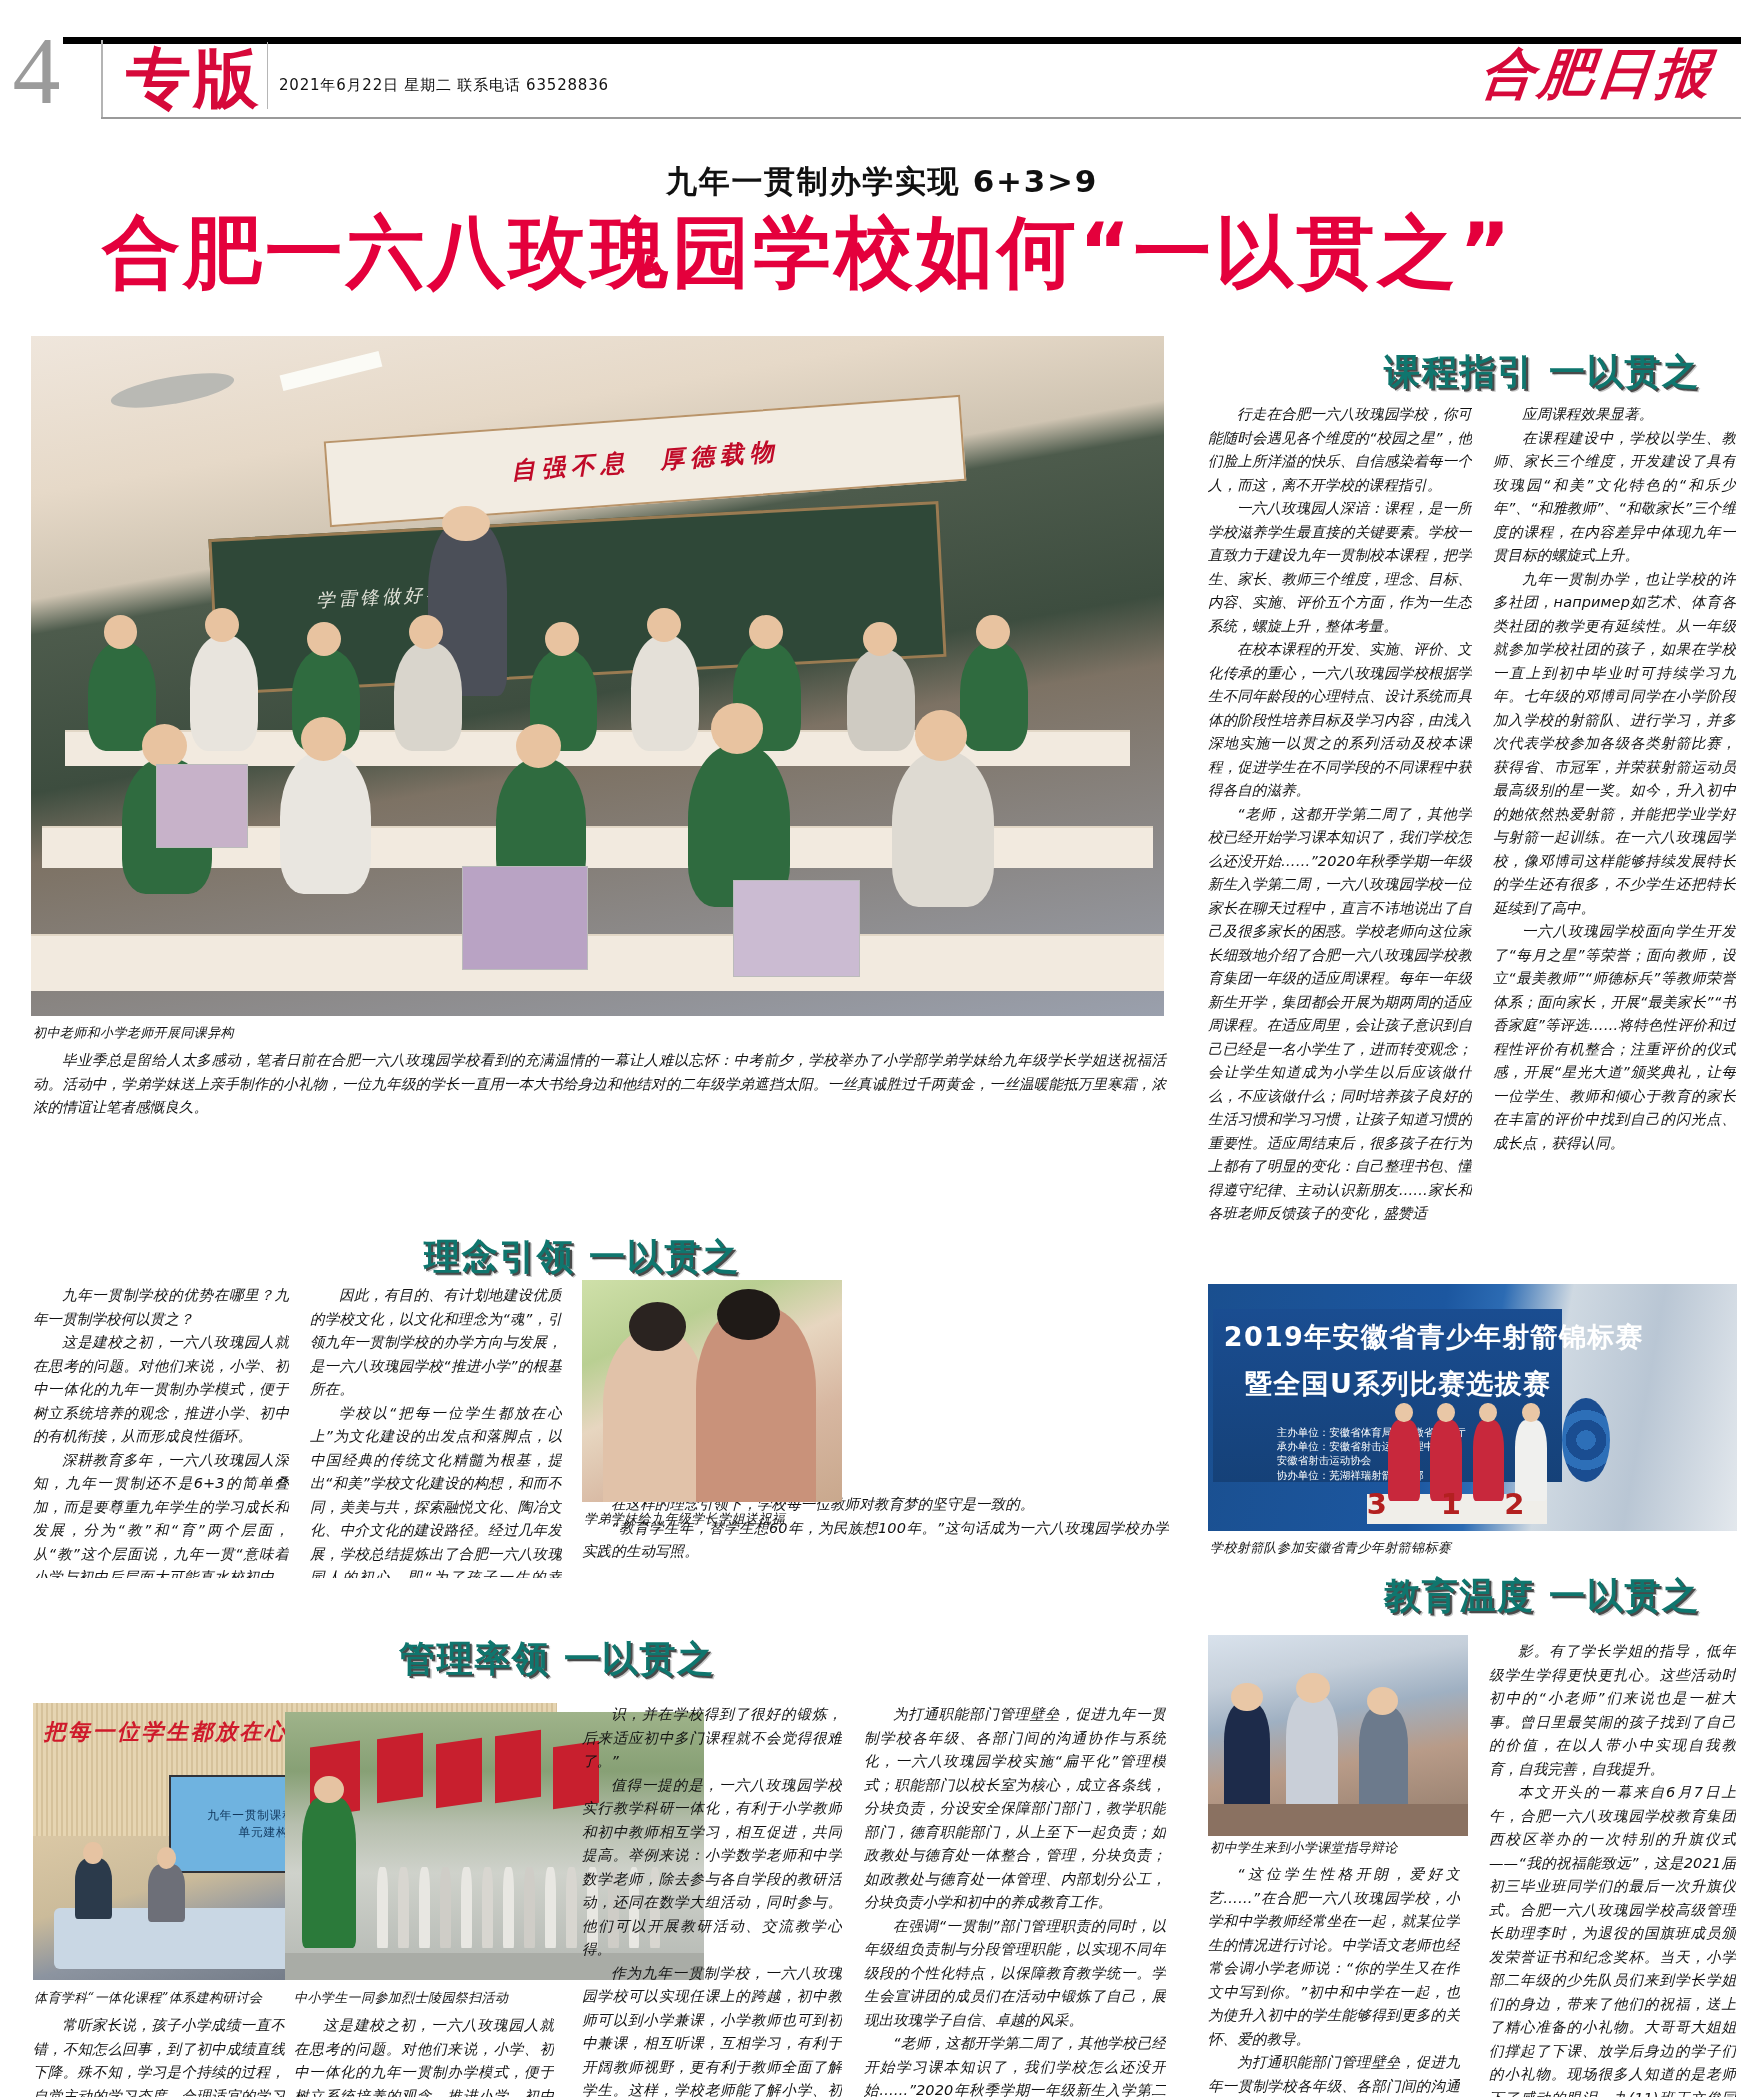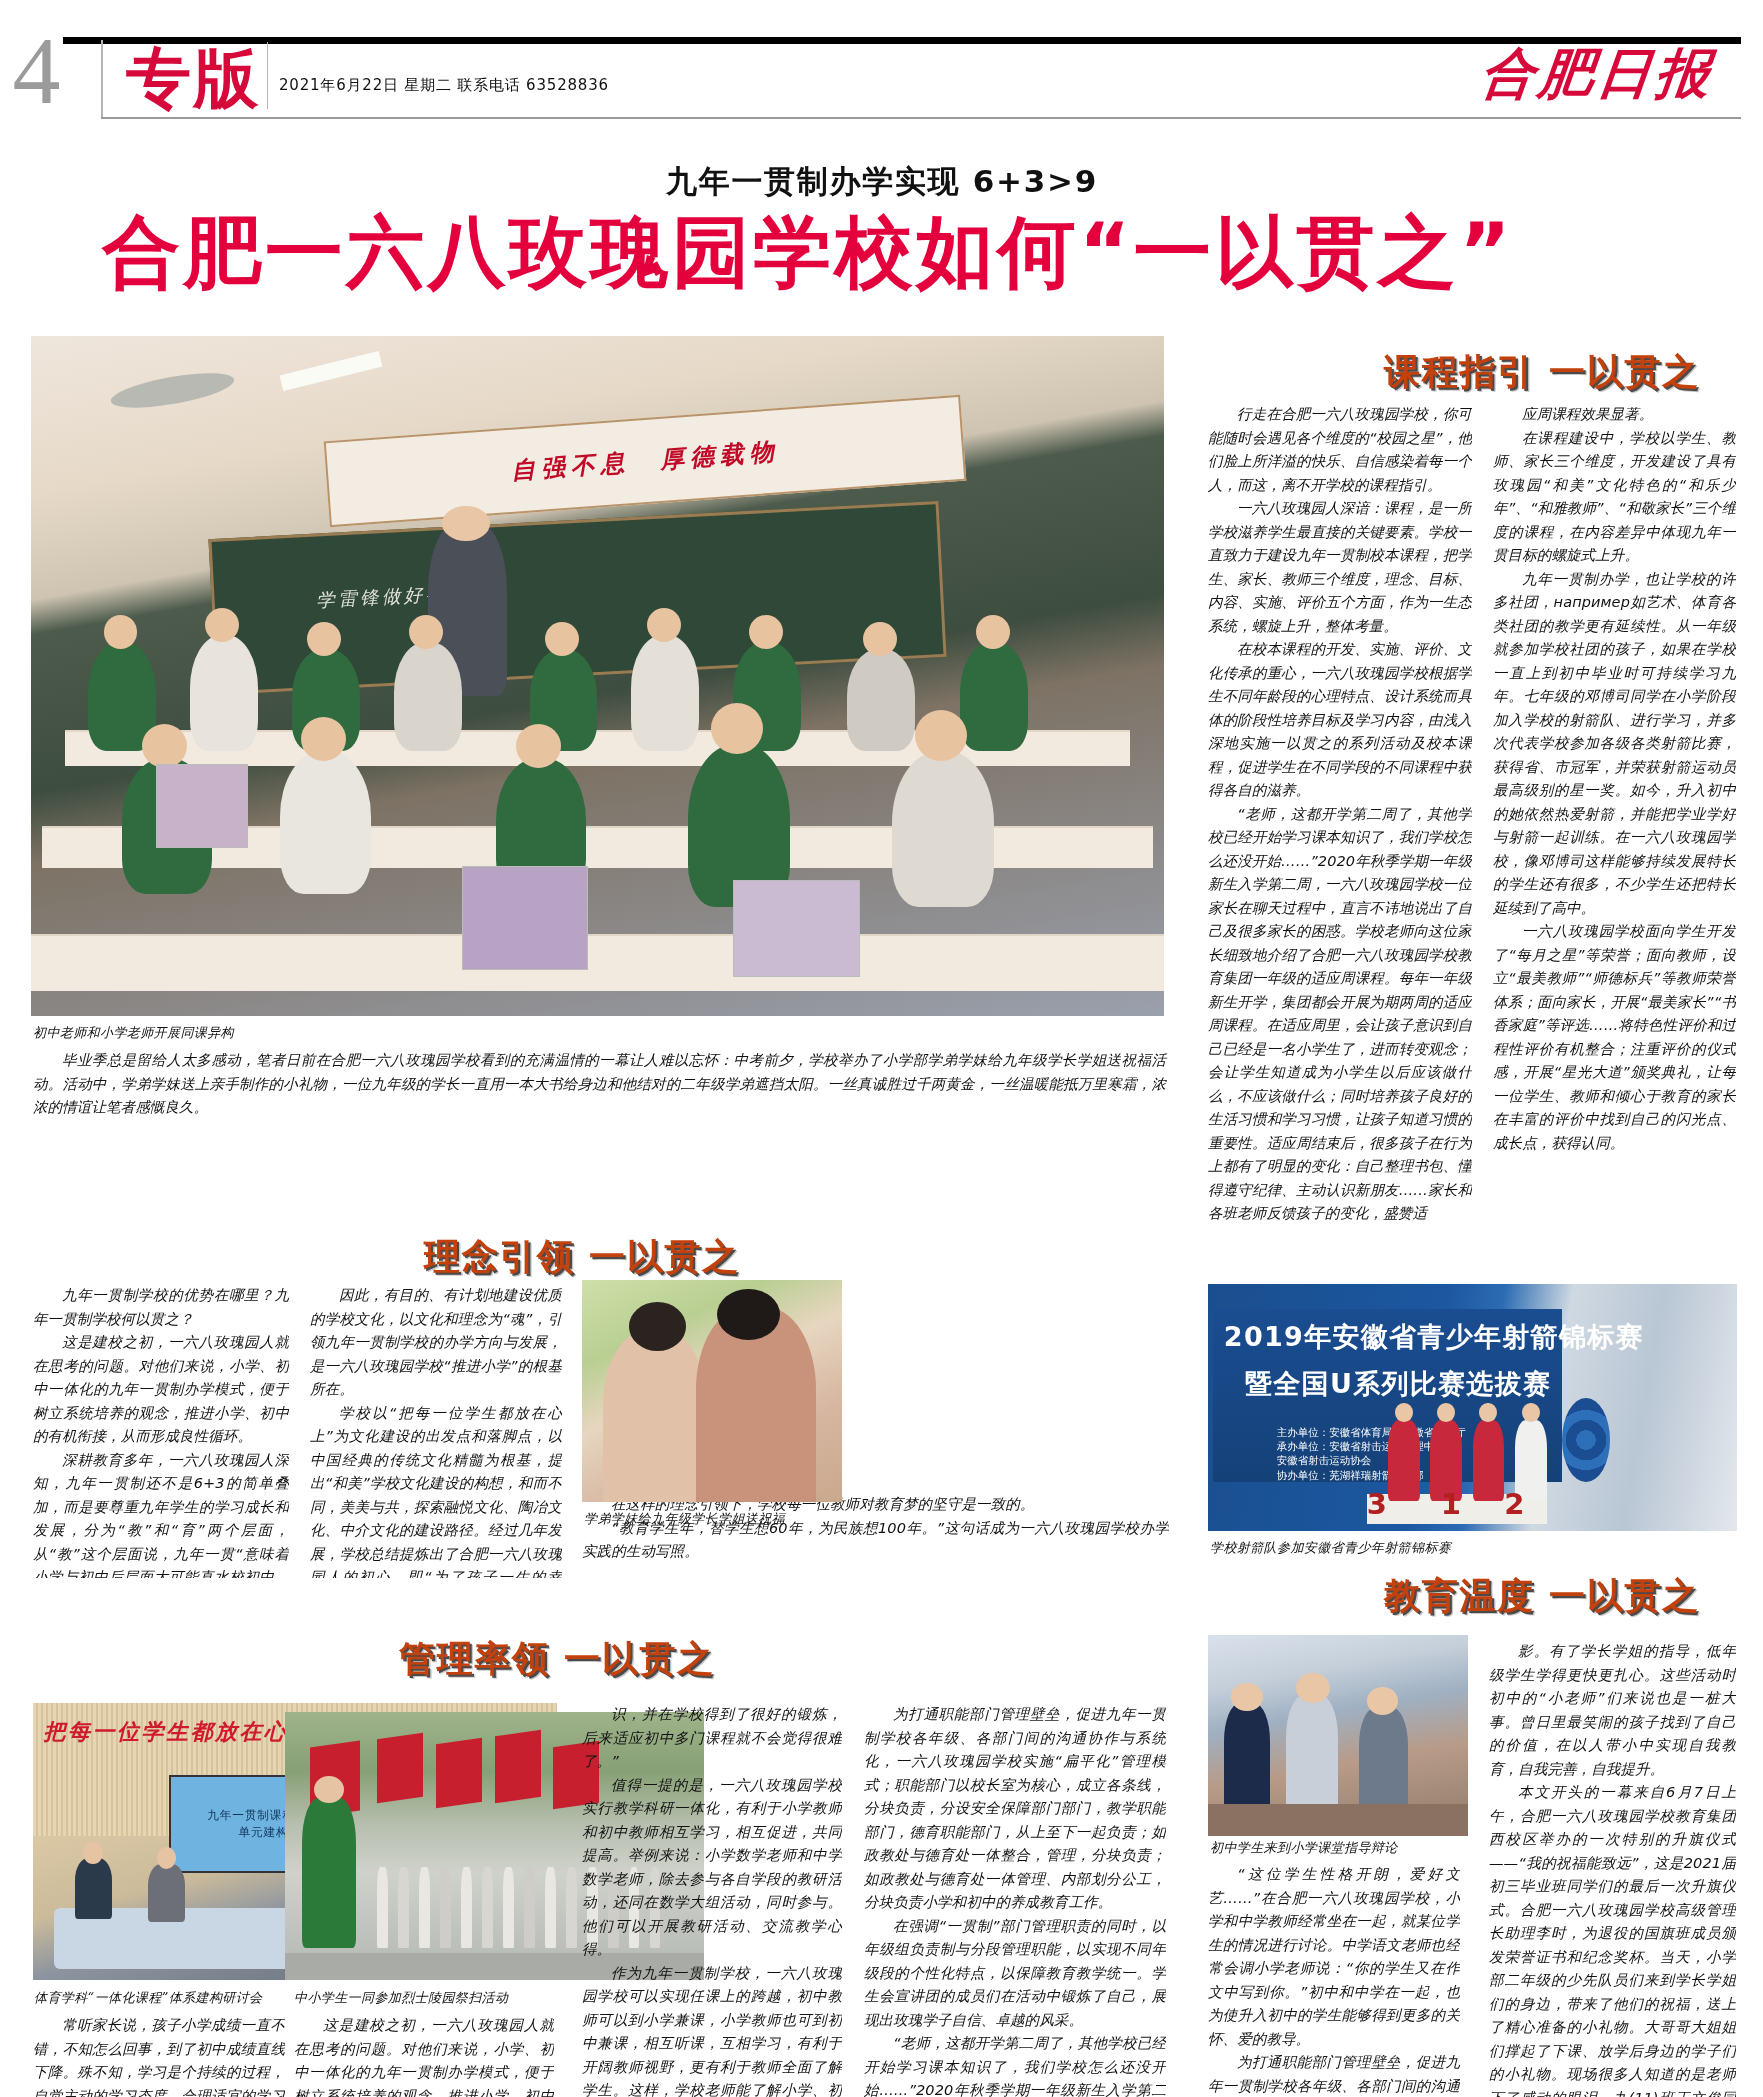--- a/index.html
+++ b/index.html
@@ -34,21 +34,21 @@
           font-size:78px;line-height:84px;font-weight:700;letter-spacing:3.4px;color:#e4003c;
           font-family:"DejaVu Sans","Liberation Sans",sans-serif;}
 
   
   .col{position:absolute;font-size:14.5px;line-height:23.5px;text-align:justify;
        font-family:"DejaVu Sans","Liberation Sans",sans-serif;color:#111;
        letter-spacing:0.1px;}
   .col p{margin:0 0 0 0;text-indent:29px;font-style:italic;}
 
   
-  .sechead{position:absolute;font-size:36px;line-height:40px;font-weight:700;color:#c2410c;
+  .sechead{position:absolute;font-size:36px;line-height:40px;font-weight:700;color:#0f766e;
        font-family:"DejaVu Sans","Liberation Sans",sans-serif;letter-spacing:1.7px;white-space:nowrap;
        text-shadow:2.1px 2.1px 0 #4a4a4a, 3.4px 3.4px 0 #c9c9c9;}
 
   
   .cap{position:absolute;font-size:13px;line-height:17px;color:#111;white-space:nowrap;
        font-family:"DejaVu Serif","Liberation Serif",serif;font-style:italic;letter-spacing:0.4px;}
 
   
   .photo{position:absolute;overflow:hidden;background:#ddd;}
 

